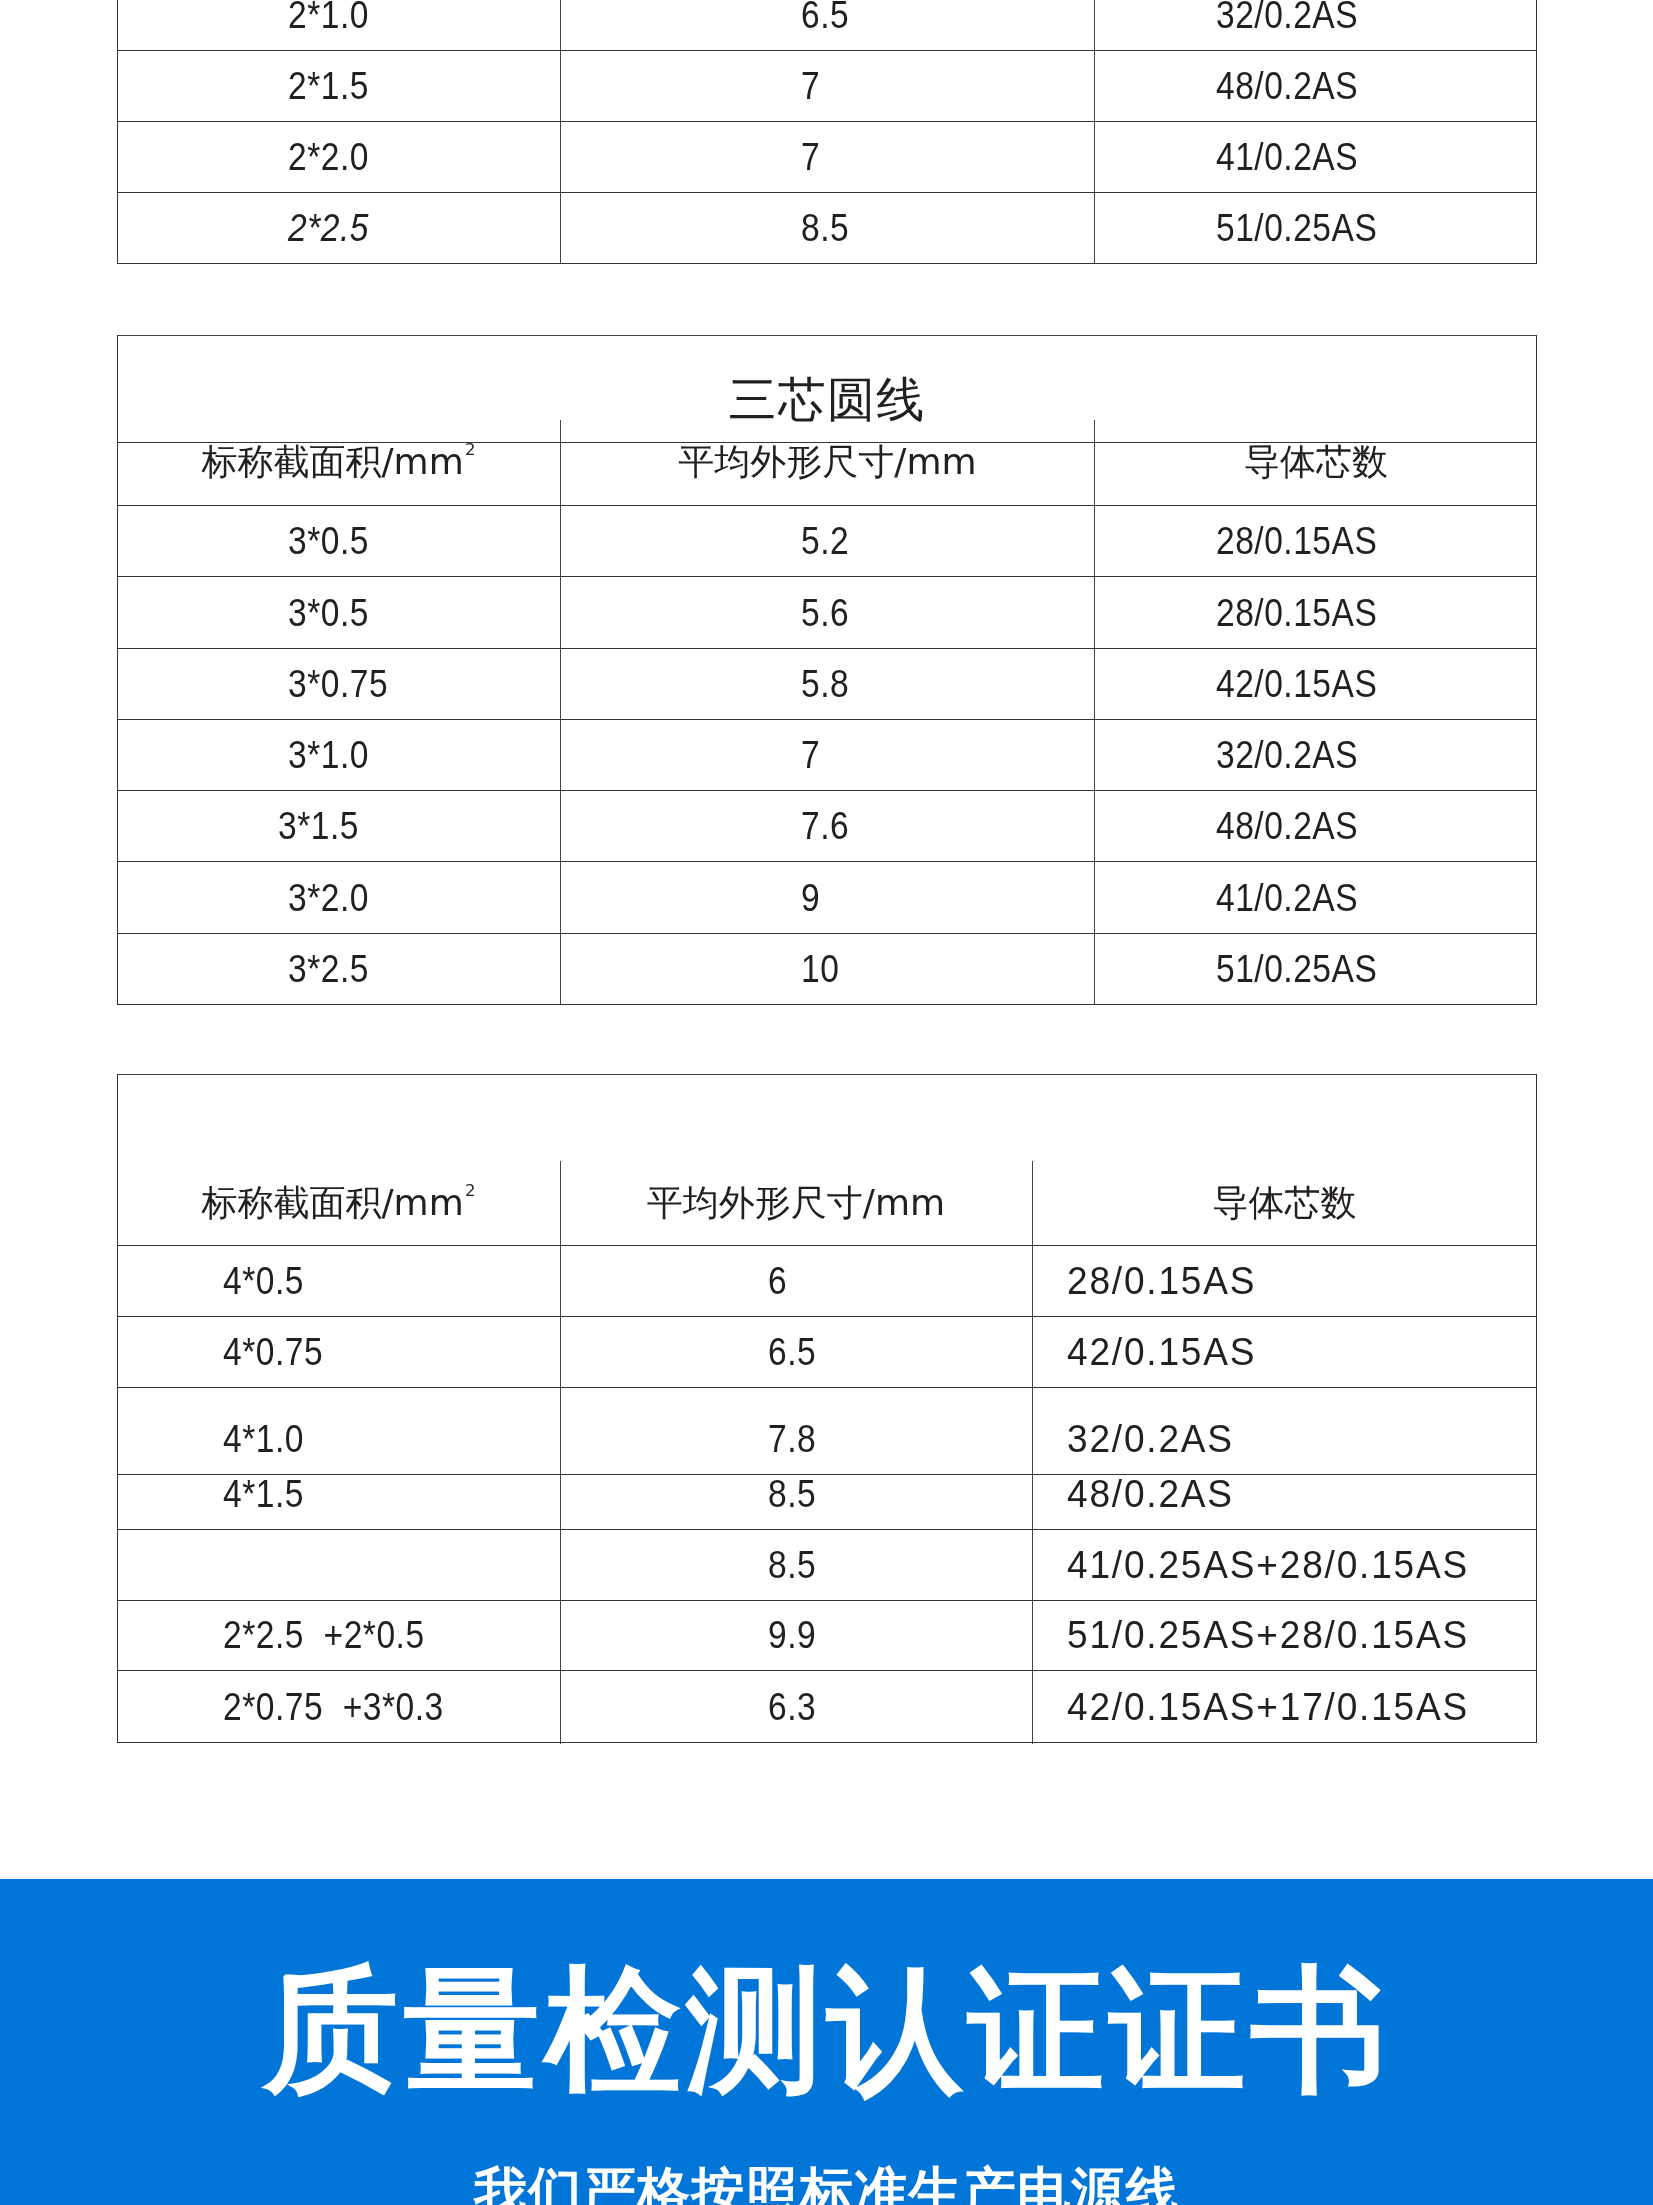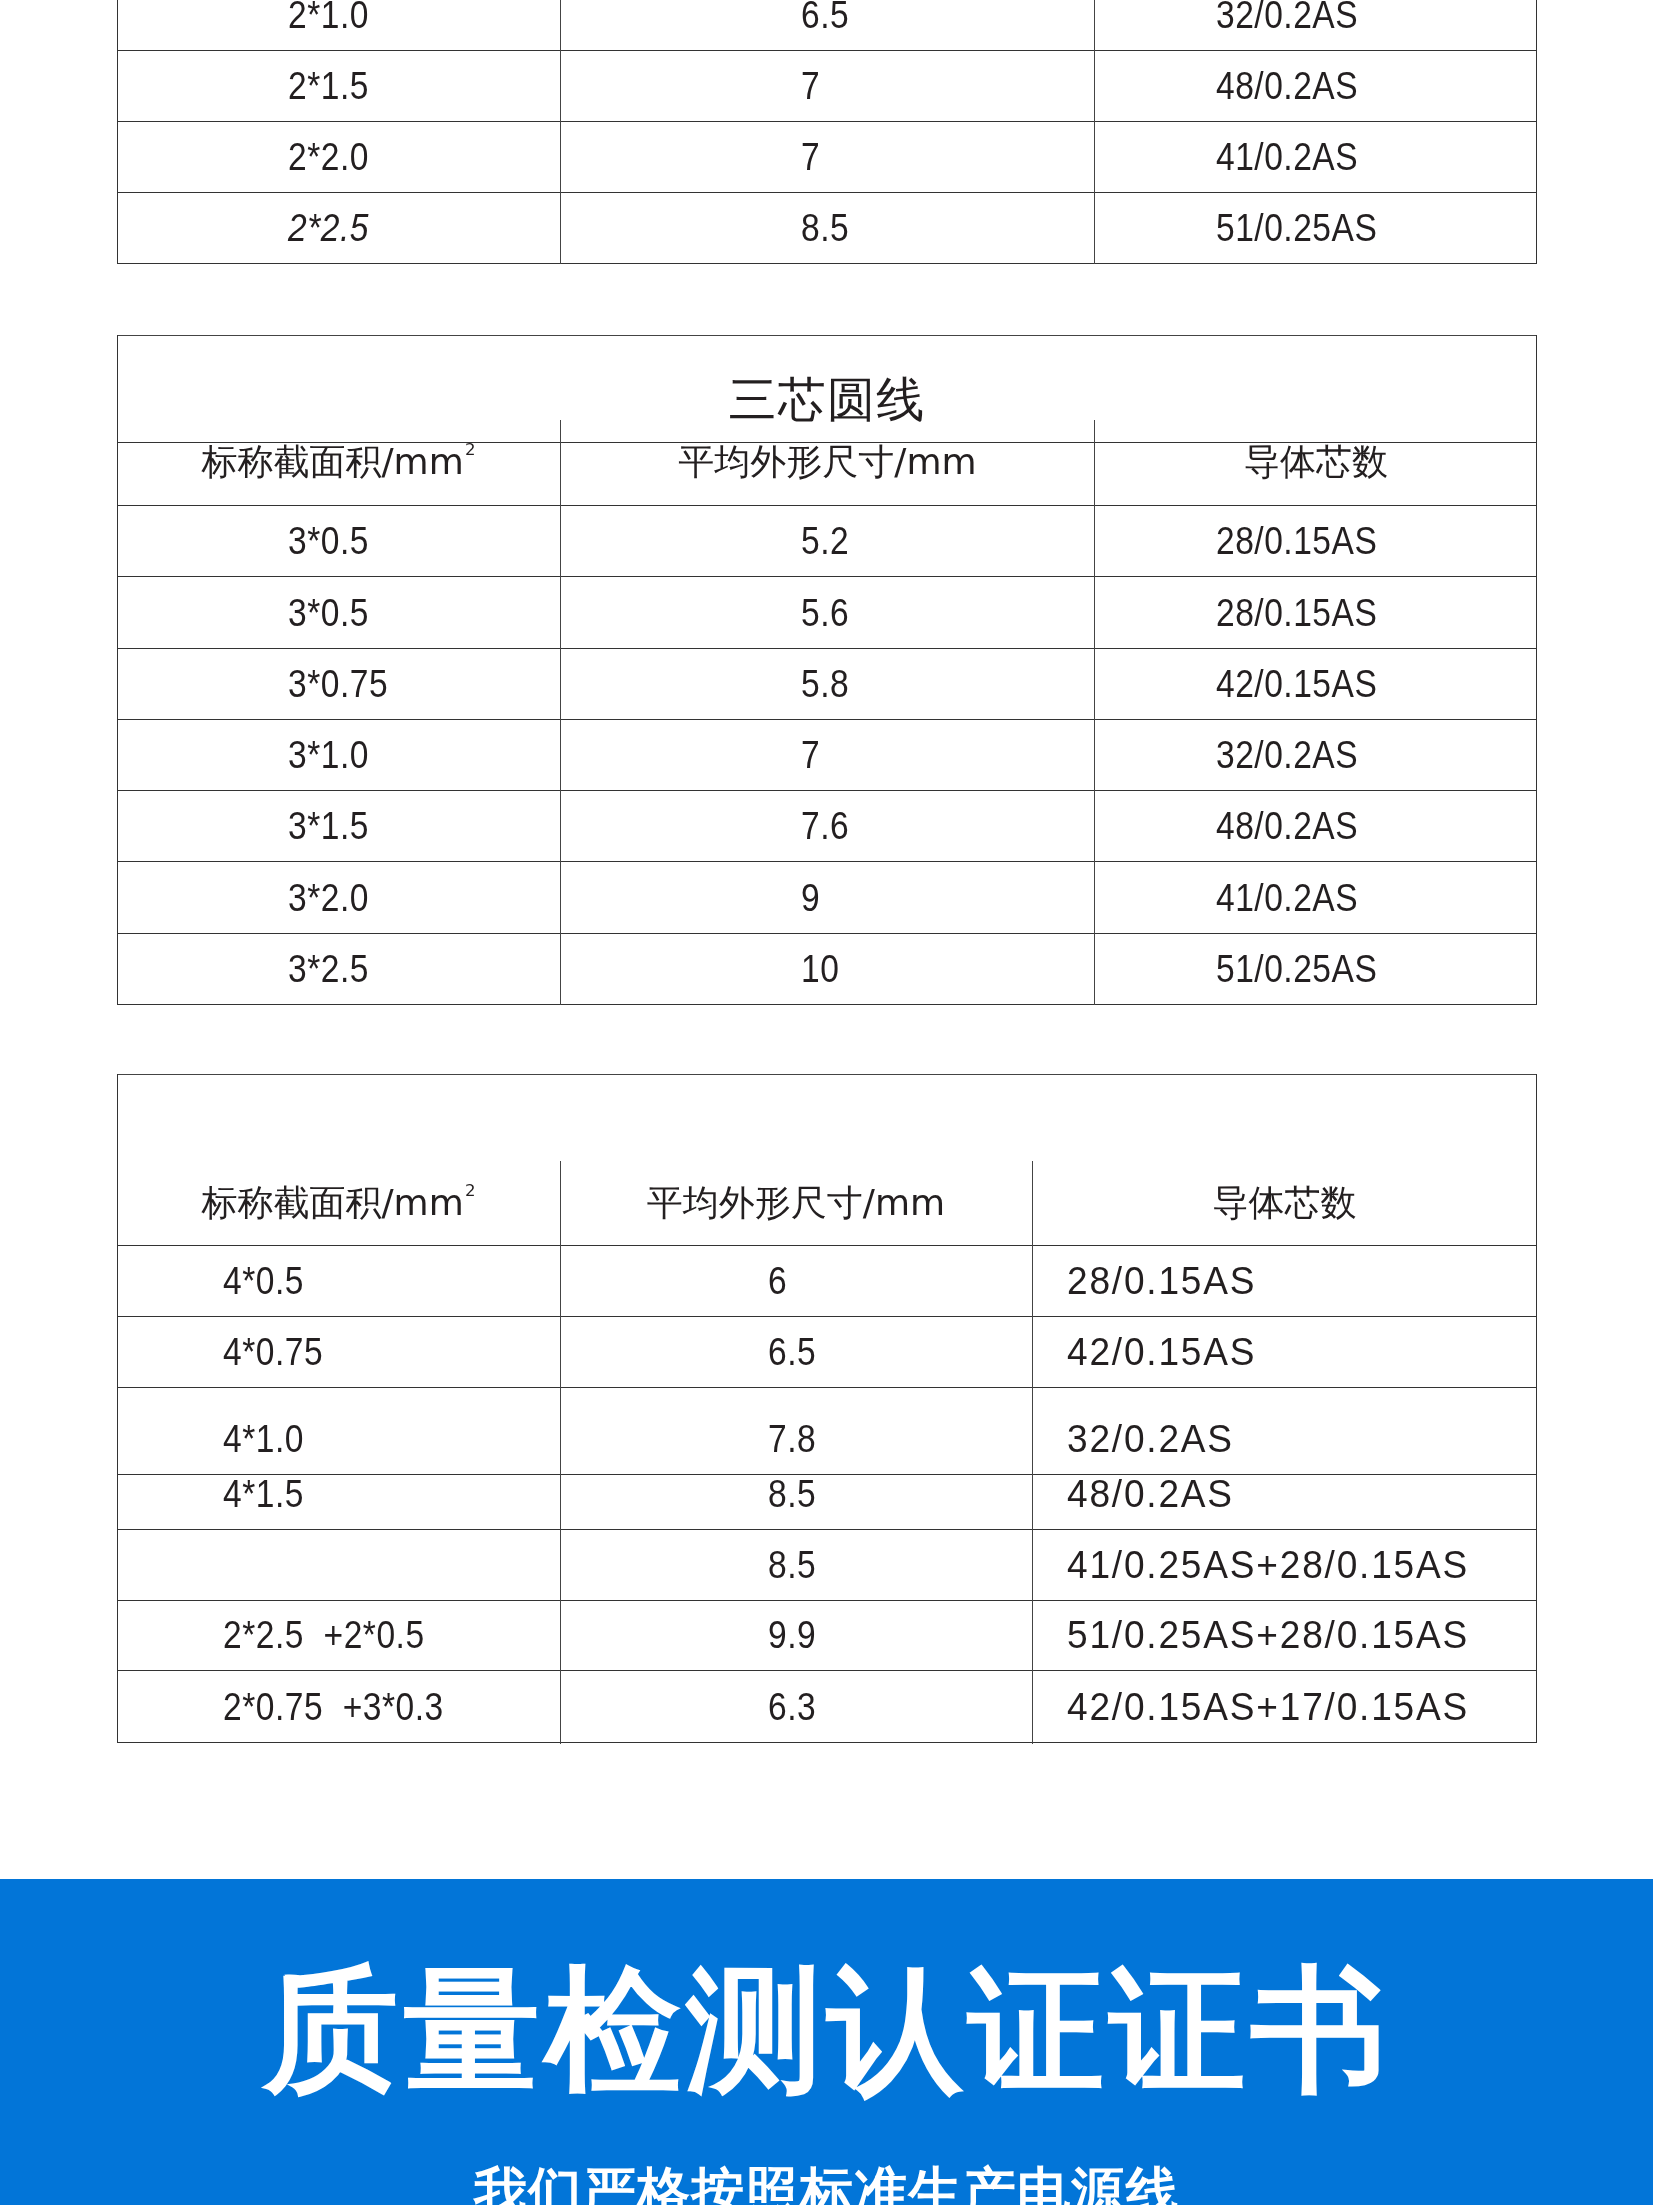--- a/index.html
+++ b/index.html
@@ -138,21 +138,21 @@
         <span class="val">3*1.0</span>
       </div>
     <div class="cell" style="left:684px;">
         <span class="val">7</span>
       </div>
     <div class="cell" style="left:1099px;">
         <span class="val">32/0.2AS</span>
       </div>
   </div>
   <div class="row" style="top:456px; height:71px;">
-    <div class="cell" style="left:171px;text-align:center;">
+    <div class="cell" style="left:161px;text-align:center;">
         <span class="val">3*1.5</span>
       </div>
     <div class="cell" style="left:684px;">
         <span class="val">7.6</span>
       </div>
     <div class="cell" style="left:1099px;">
         <span class="val">48/0.2AS</span>
       </div>
   </div>
   <div class="row" style="top:528px; height:71px;">

